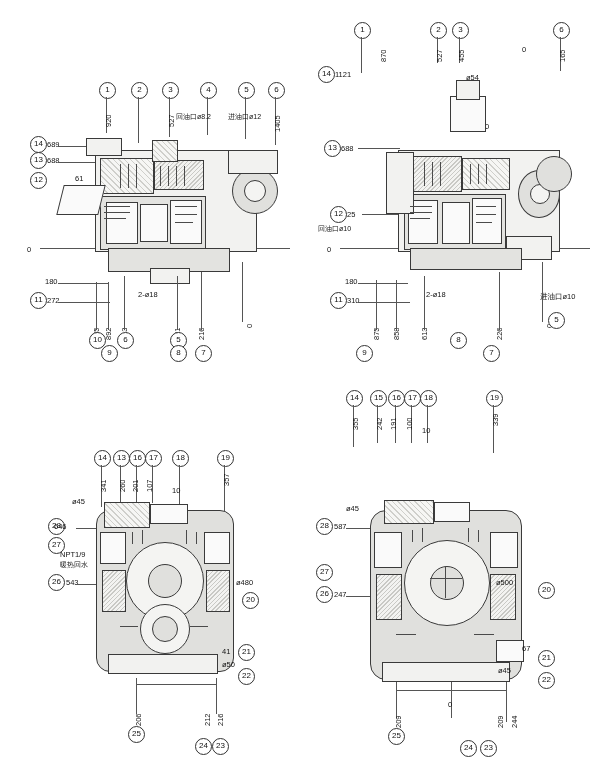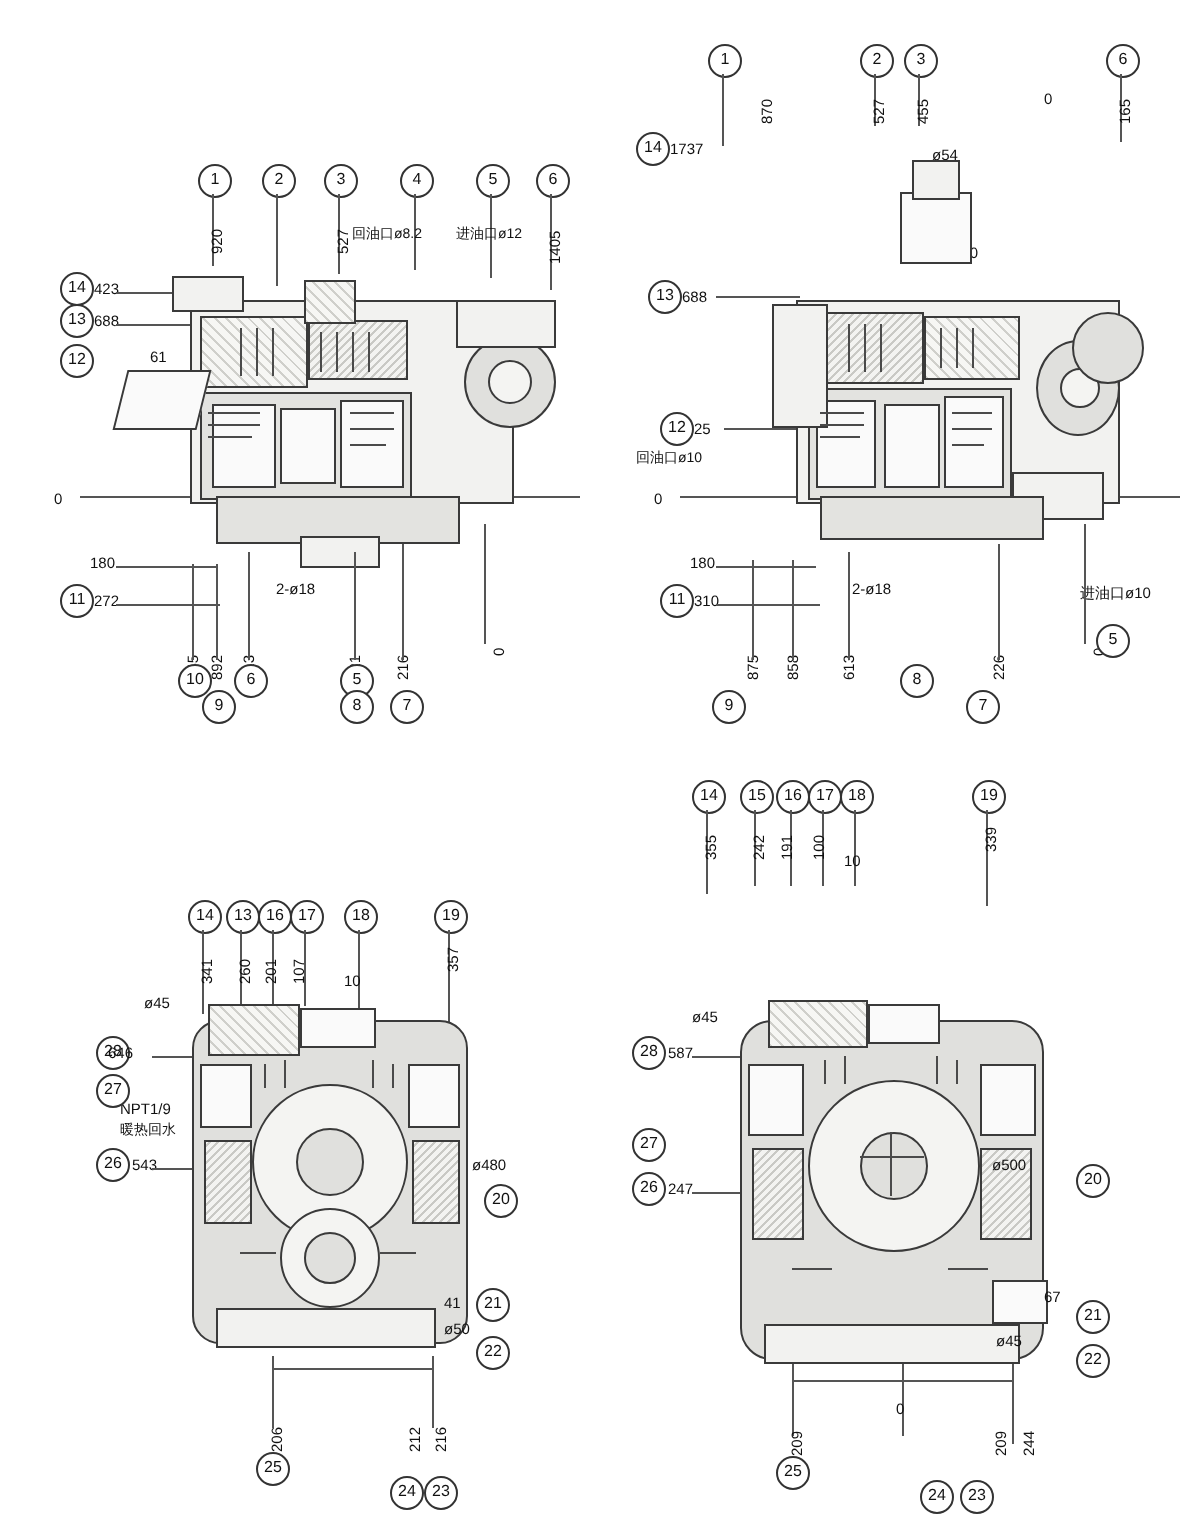--- a/index.html
+++ b/index.html
@@ -58,21 +58,21 @@
     <div class="dim-line vline" style="left:245px;top:97px;height:42px;"></div>
     <div class="dim-line vline" style="left:275px;top:97px;height:48px;"></div>
 
     <div class="lbl v" style="left:104px;top:127px;">920</div>
     <div class="lbl v" style="left:167px;top:127px;">527</div>
     <div class="lbl v" style="left:273px;top:132px;">1405</div>
     <div class="lbl cn" style="left:176px;top:112px;">回油口ø8.2</div>
     <div class="lbl cn" style="left:228px;top:112px;">进油口ø12</div>
 
     <div class="balloon" style="left:30px;top:136px;">14</div>
-    <div class="lbl" style="left:47px;top:140px;">423</div>
+    <div class="lbl" style="left:47px;top:140px;">689</div>
     <div class="balloon" style="left:30px;top:152px;">13</div>
     <div class="lbl" style="left:47px;top:156px;">688</div>
     <div class="balloon" style="left:30px;top:172px;">12</div>
     <div class="lbl" style="left:75px;top:174px;">61</div>
     <div class="lbl" style="left:27px;top:245px;">0</div>
     <div class="lbl" style="left:45px;top:277px;">180</div>
     <div class="balloon" style="left:30px;top:292px;">11</div>
     <div class="lbl" style="left:47px;top:296px;">272</div>
 
     <div class="dim-line hline" style="left:40px;top:248px;width:250px;"></div>
@@ -141,21 +141,21 @@
     <div class="balloon" style="left:130px;top:22px;">2</div>
     <div class="balloon" style="left:152px;top:22px;">3</div>
     <div class="balloon" style="left:253px;top:22px;">6</div>
 
     <div class="dim-line vline" style="left:61px;top:37px;height:36px;"></div>
     <div class="dim-line vline" style="left:137px;top:37px;height:26px;"></div>
     <div class="dim-line vline" style="left:159px;top:37px;height:26px;"></div>
     <div class="dim-line vline" style="left:260px;top:37px;height:34px;"></div>
 
     <div class="balloon" style="left:18px;top:66px;">14</div>
-    <div class="lbl" style="left:35px;top:70px;">1737</div>
+    <div class="lbl" style="left:35px;top:70px;">1121</div>
     <div class="lbl v" style="left:79px;top:62px;">870</div>
     <div class="lbl v" style="left:135px;top:62px;">527</div>
     <div class="lbl v" style="left:157px;top:62px;">455</div>
     <div class="lbl" style="left:222px;top:45px;">0</div>
     <div class="lbl v" style="left:258px;top:62px;">165</div>
 
     <div class="lbl" style="left:166px;top:73px;">ø54</div>
     <div class="lbl" style="left:172px;top:122px;">ø140</div>
 
     <div class="balloon" style="left:24px;top:140px;">13</div>

